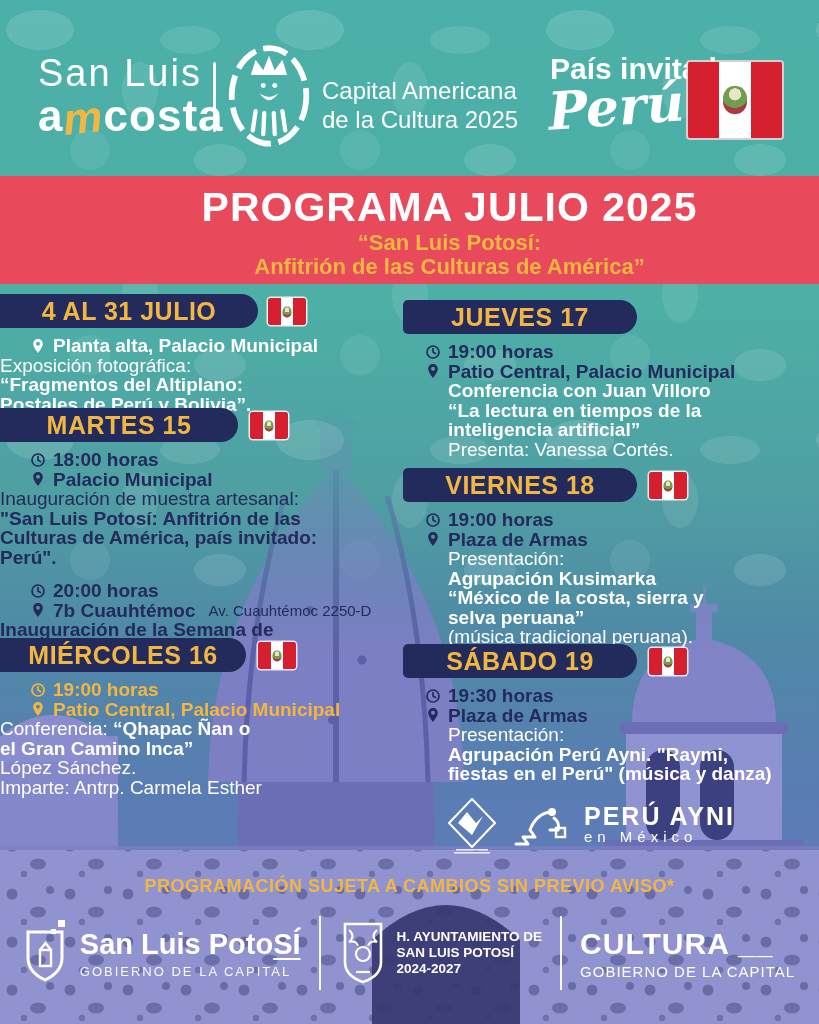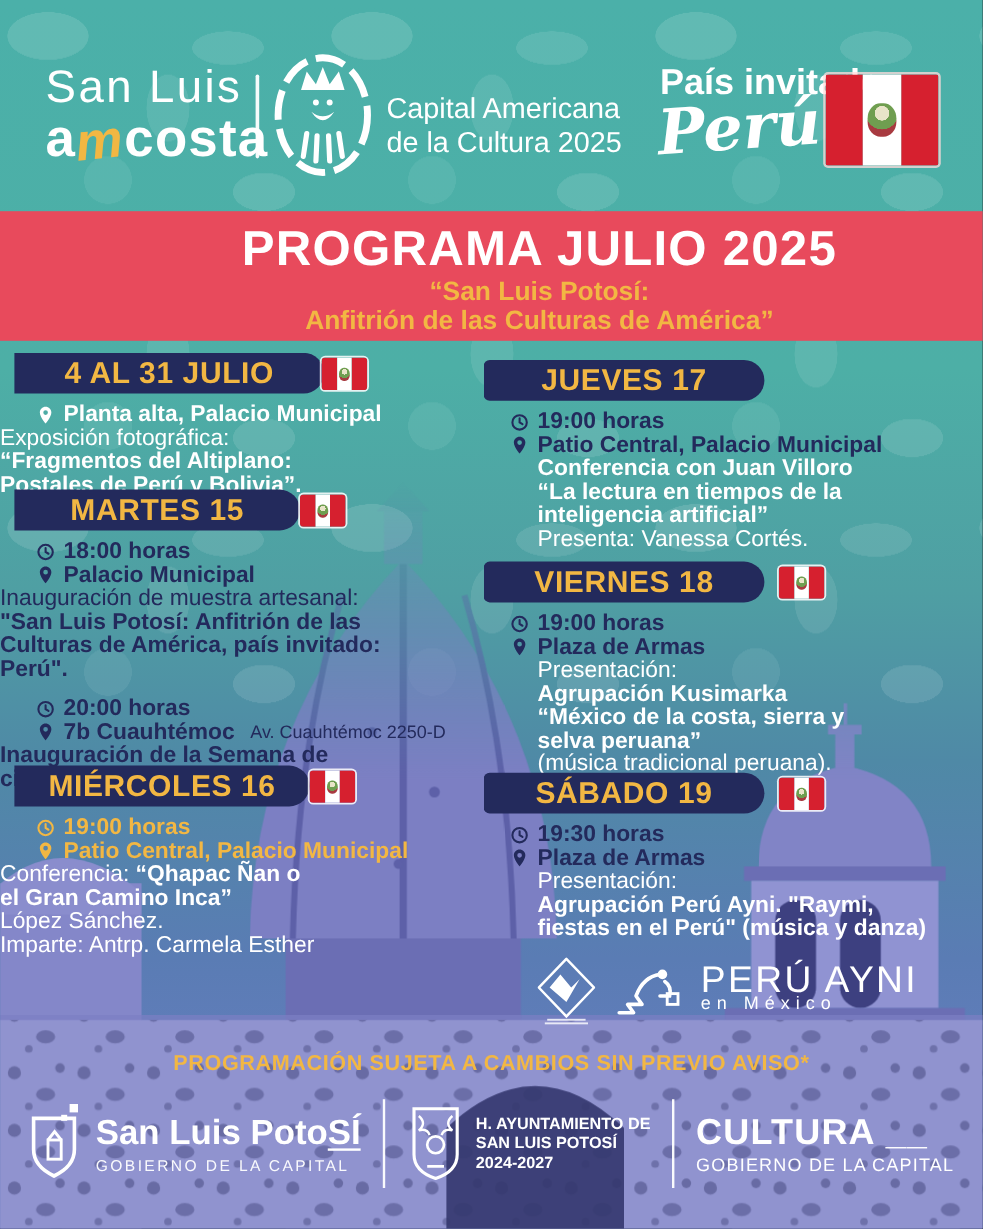--- a/index.html
+++ b/index.html
@@ -45,37 +45,37 @@
 
   
   .banner{position:absolute;left:0;top:176px;width:819px;height:108px;background:#E84A5C;z-index:2;text-align:center;padding-left:40px;}
   .banner-title{color:#fff;font-size:41px;font-weight:800;letter-spacing:1px;margin-top:8px;}
   .banner-sub{color:#F2B743;font-size:22px;font-weight:700;line-height:24px;}
 
   
   .sec{position:absolute;z-index:3;width:410px;}
   .col-r{left:403px;width:416px;}
   .pill{position:absolute;top:0;height:34px;background:#232A5C;color:#F2B743;font-weight:700;font-size:25px;display:flex;align-items:center;justify-content:center;letter-spacing:.5px;}
-  .pill-left{left:12px;border-radius:0 20px 20px 0;}
+  .pill-left{left:0;border-radius:0 20px 20px 0;}
   .pill-right{left:0;border-radius:6px 20px 20px 6px;}
   .body19{font-size:19px;line-height:19.5px;}
   .b{font-weight:700;}
   .white{color:#fff;} .navy{color:#232A5C;} .yel{color:#F2B743;}
   .row{display:flex;align-items:center;gap:7px;}
   .col-l .row{padding-left:30px;}
   .col-l .ind{}
   .col-r .row{padding-left:22px;}
   .col-r .ind{padding-left:45px;}
   .ic{width:16px;height:16px;flex:0 0 auto;} .mt14{margin-top:14px;}
   .note{font-size:15px;font-weight:400;margin-left:6px;}
   .sec-pad{padding-top:42px;}
 
   
   .partners{display:flex;align-items:center;gap:16px;margin:14px 0 0 45px;color:#fff;}
-  .partner-text .pt1{font-size:31px;font-weight:400;letter-spacing:2px;}
+  .partner-text .pt1{font-size:25px;font-weight:700;letter-spacing:2px;}
   .partner-text .pt2{font-size:15px;letter-spacing:5px;margin-top:1px;}
 
   
   .notice{position:absolute;left:0;top:876px;width:819px;text-align:center;color:#F2B743;font-size:18px;font-weight:700;letter-spacing:.5px;z-index:3;}
   .footer-logos{position:absolute;left:0;top:916px;width:819px;display:flex;justify-content:center;align-items:center;gap:18px;color:#fff;z-index:3;}
   .fblock{display:flex;align-items:center;gap:10px;}
   .fdiv{width:2px;height:74px;background:#fff;opacity:.95;}
   .gov-name{font-size:29px;font-weight:700;}
   .gov-name .hl{text-decoration:underline;text-underline-offset:4px;}
   .gov-sub{font-size:13px;letter-spacing:2px;margin-top:3px;opacity:.95;}

